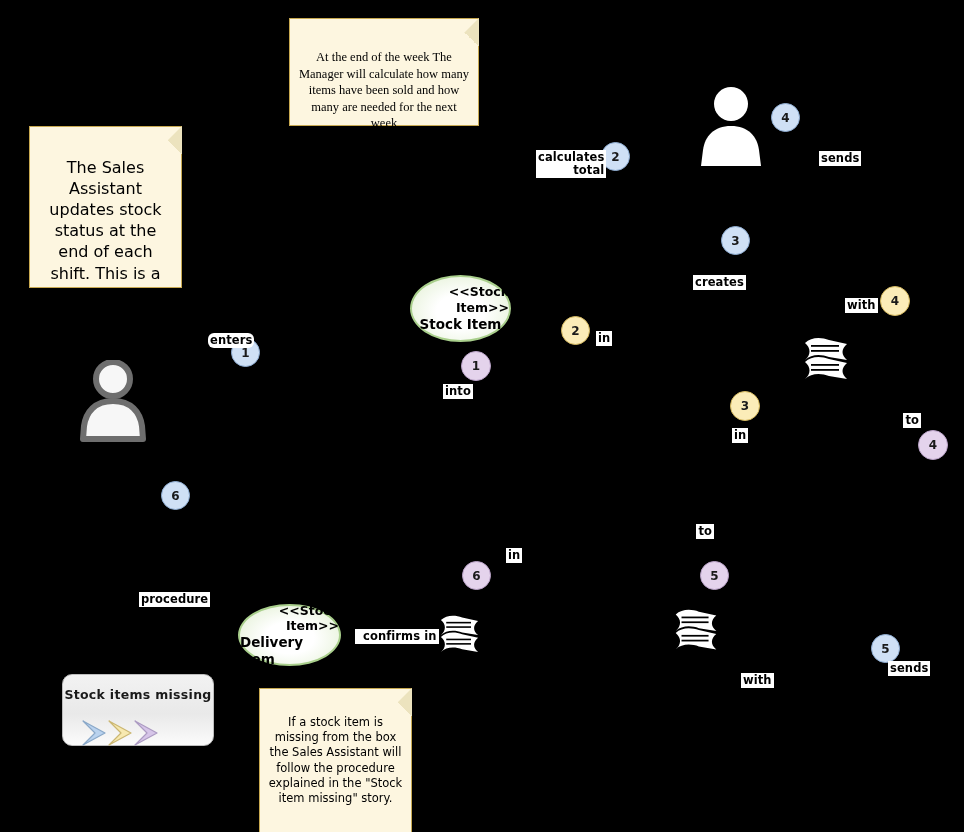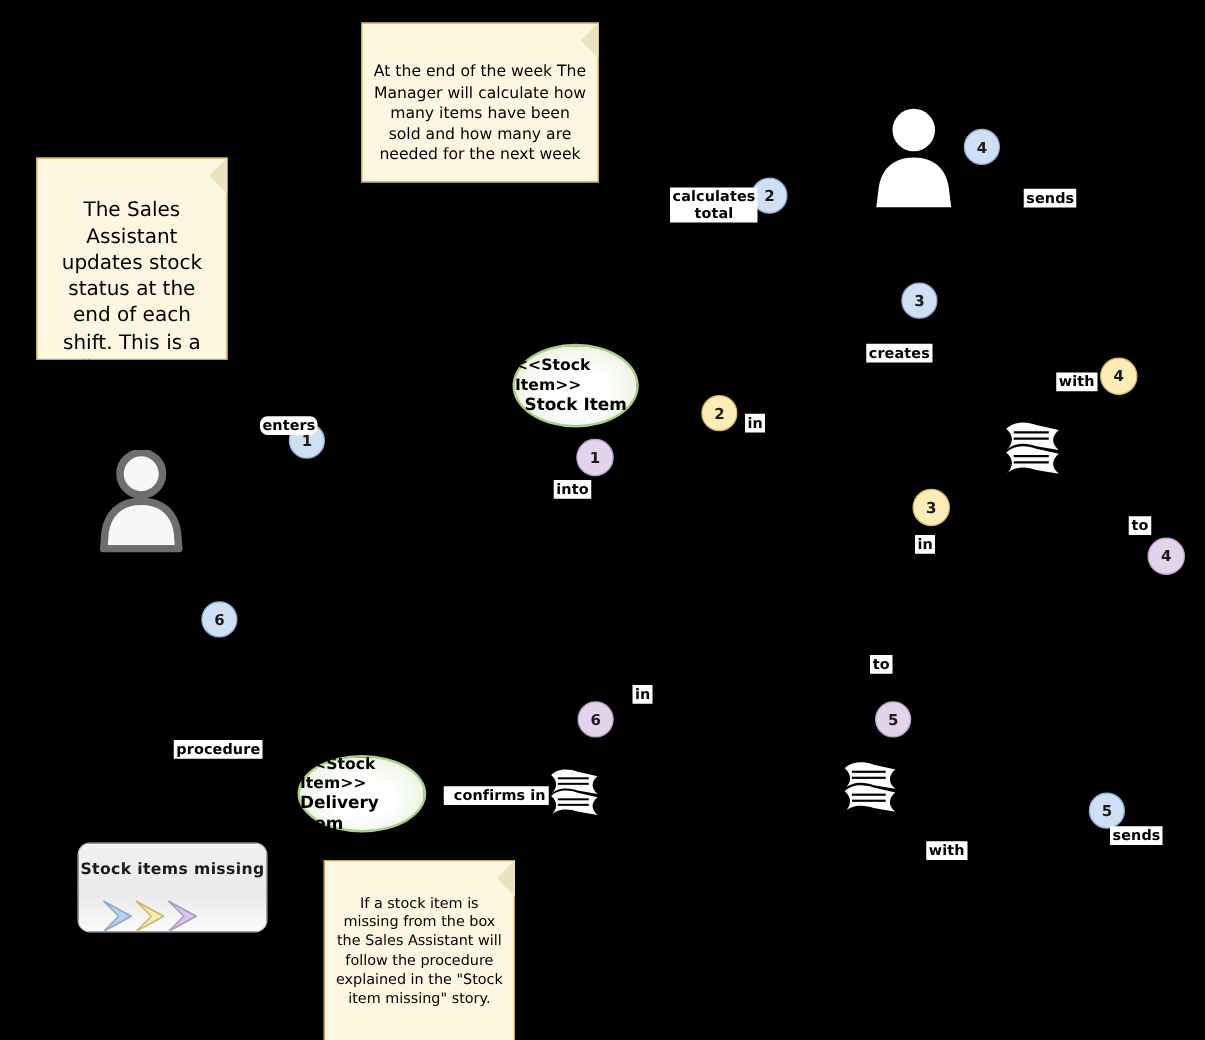--- a/index.html
+++ b/index.html
@@ -60,21 +60,21 @@
     flex-direction: column;
     align-items: center;
     justify-content: center;
     color: #000000;
     font-family: "DejaVu Sans", sans-serif;
     font-weight: bold;
     font-size: 13px;
     line-height: 1.25;
     box-shadow: 1px 2px 4px rgba(0,0,0,0.5);
   }
-  .ellipse .stereo { font-size: 12.5px; }
+  .ellipse .stereo { font-size: 12.5px; text-align: right; }
   .ellipse .ename  { font-size: 13.5px; }
 
   
   .badge {
     position: absolute;
     box-sizing: border-box;
     border-radius: 50%;
     display: flex;
     align-items: center;
     justify-content: center;
@@ -90,21 +90,21 @@
   
   .elabel {
     position: absolute;
     background: #ffffff;
     color: #000000;
     font-family: "DejaVu Sans", sans-serif;
     font-size: 11.5px;
     font-weight: bold;
     line-height: 1.15;
     padding: 1px 2px;
-    text-align: center;
+    text-align: right;
     white-space: pre-line;
     letter-spacing: 0.1px;
   }
 
   
   .actor { position: absolute; }
   .actor svg { display: block; }
 
   
   .docicon { position: absolute; }
@@ -133,21 +133,21 @@
     position: absolute;
     left: 18px;
     top: 40px;
   }
 </style>
 </head>
 <body>
 
 <div id="canvas">
 
-  <div class="note" id="note-0" style="left: 289px; top: 18px; width: 190px; height: 128px; font-size: 12.5px; padding-top: 30px;">
+  <div class="note" id="note-0" style="left: 289px; top: 18px; width: 190px; height: 108px; font-size: 12.5px; padding-top: 30px; font-family: Liberation Serif, serif;">
     <span class="fold-edge"></span>
     <span class="note-text">At the end of the week The Manager will calculate how many items have been sold and how many are needed for the next week</span>
   </div>
 
   <div class="note" id="note-1" style="left: 29px; top: 126px; width: 153px; height: 162px; font-size: 16px; padding-top: 30px;">
     <span class="fold-edge"></span>
     <span class="note-text">The Sales Assistant updates stock status at the end of each shift. This is a tedious process and it needs to be automated</span>
   </div>
 
 

